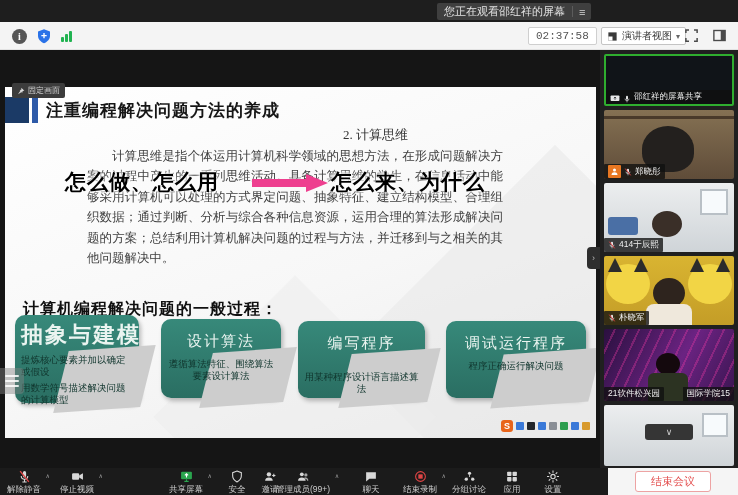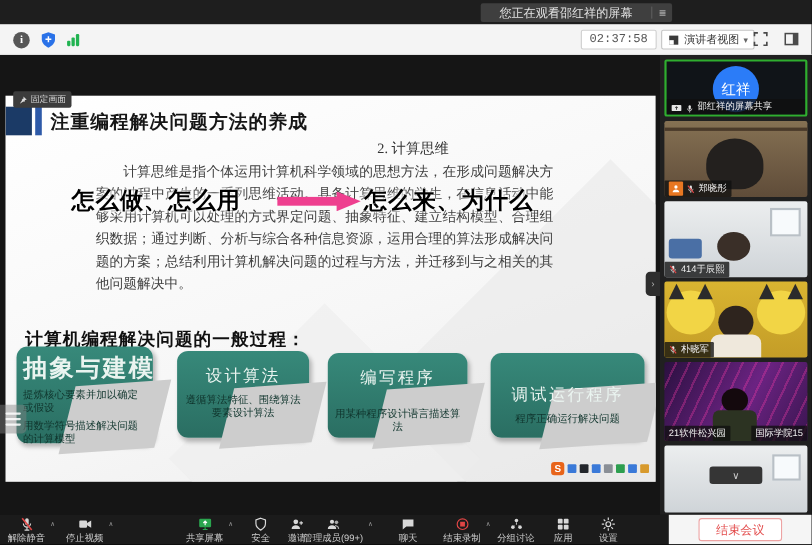--- a/index.html
+++ b/index.html
@@ -4,21 +4,21 @@
 <style>
   * { margin:0; padding:0; box-sizing:border-box; }
   body { background:#000; }
   .app { position:relative; width:738px; height:495px; overflow:hidden;
          background:#161616; font-family:"Liberation Sans",sans-serif; }
 
   
   .banner-row { position:absolute; left:0; top:0; width:738px; height:22px; background:#1e1e1e; }
   .banner-pill { position:absolute; left:437px; top:3px; height:17px; display:flex; align-items:center;
                  background:#3f3f3f; border-radius:2px; }
-  .banner-pill .txt { font-size:11px; color:#e3e3e3; padding:0 17px; white-space:nowrap; }
+  .banner-pill .txt { font-size:11px; color:#e3e3e3; padding:0 7px; white-space:nowrap; }
   .banner-pill .sep { width:1px; height:11px; background:#5c5c5c; }
   .banner-pill .menu { font-size:11px; color:#d5d5d5; padding:0 6px; cursor:pointer; }
 
   
   .toolbar { position:absolute; left:0; top:22px; width:738px; height:28px; background:#f4f4f4;
              border-bottom:1px solid #e2e2e2; }
   .tb-left { position:absolute; left:12px; top:0; height:28px; display:flex; align-items:center; gap:9px; }
   .ic-info { width:15px; height:15px; border-radius:50%; background:#565656; color:#fff; font-size:10px;
              font-weight:bold; display:flex; align-items:center; justify-content:center; font-family:"Liberation Serif",serif; }
   .ic-shield { width:16px; height:16px; }
@@ -237,21 +237,21 @@
       </div>
       <div class="step s2">
         <div class="step-title" style="margin-top:8px">设计算法</div>
         <div class="step-desc" style="text-align:center;margin-top:7px">遵循算法特征、围绕算法要素设计算法</div>
       </div>
       <div class="step s3">
         <div class="step-title" style="margin-top:8px">编写程序</div>
         <div class="step-desc" style="text-align:center;margin-top:18px">用某种程序设计语言描述算法</div>
       </div>
       <div class="step s4">
-        <div class="step-title" style="margin-top:24px">调试运行程序</div>
+        <div class="step-title" style="margin-top:8px">调试运行程序</div>
         <div class="step-desc" style="text-align:center;margin-top:7px">程序正确运行解决问题</div>
       </div>
 
       <div class="mini-taskbar">
         <div class="mtb-s">S</div>
         <span class="mtb" style="background:#3a79d8"></span>
         <span class="mtb" style="background:#23262b"></span>
         <span class="mtb" style="background:#3a79d8"></span>
         <span class="mtb" style="background:#8a8f96"></span>
         <span class="mtb" style="background:#2d9e4f"></span>
@@ -264,21 +264,20 @@
       <span></span>
         <span></span>
         <span></span>
     </div>
     <div class="collapse-tab">›</div>
   </div>
 
   <div class="sidebar">
 
     <div class="tile t1">
-      <div class="avatar">红祥</div>
       <div class="name-bar">
         <svg width="10" height="8" viewBox="0 0 24 20">
           <rect x="1" y="1" width="22" height="14" rx="2" fill="#e6e6e6"></rect>
           <path d="M12 12V5 M9 8l3-3 3 3" stroke="#2a2a2a" stroke-width="2" fill="none"></path>
         </svg>
         <svg width="8" height="8" viewBox="0 0 24 24">
           <rect x="9" y="2" width="6" height="12" rx="3" fill="#e6e6e6"></rect>
           <path d="M6 11a6 6 0 0 0 12 0 M12 17v5" stroke="#e6e6e6" stroke-width="2" fill="none"></path>
         </svg>
         <span class="nm">邵红祥的屏幕共享</span>

